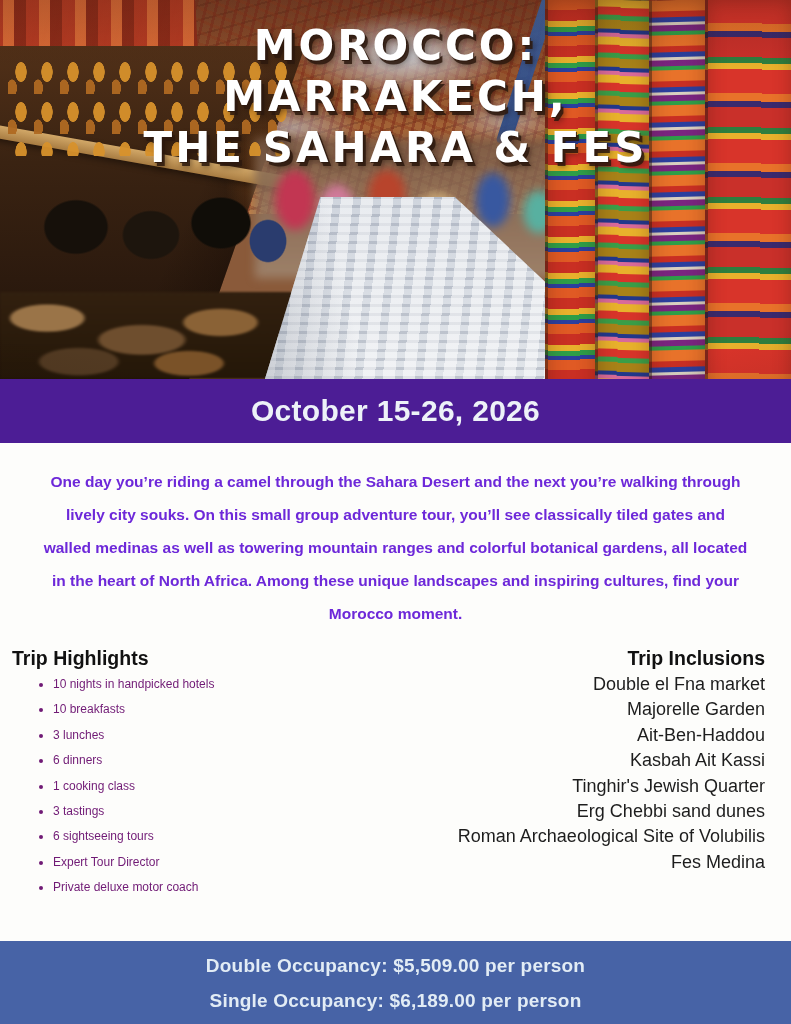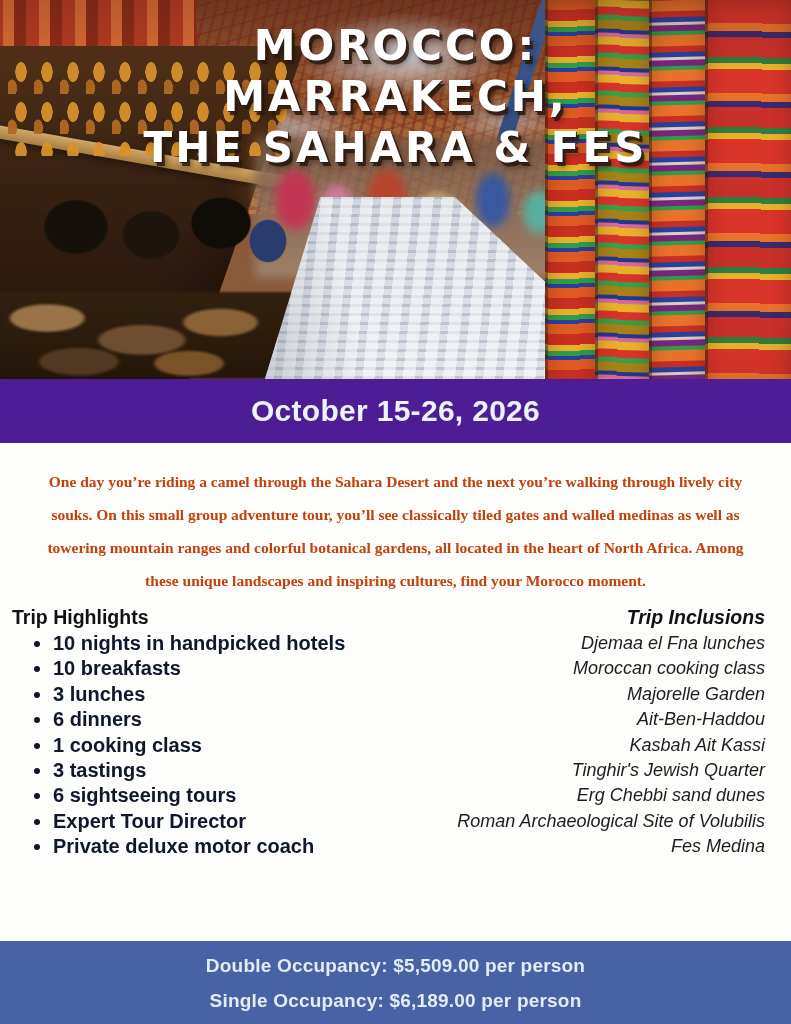--- a/index.html
+++ b/index.html
@@ -139,35 +139,35 @@
   
   .date-banner {
     height: 64px; flex: none; background: #4c1d95;
     display: flex; align-items: center; justify-content: center;
     color: #edf2f8; font-weight: bold; font-size: 30px; letter-spacing: 0.3px;
   }
 
   
   .content { flex: 1; }
   .intro {
-    margin: 22px auto 8px; width: 706px;
+    margin: 22px auto 16px; width: 706px;
     text-align: center; font-weight: bold;
-    font-size: 15.5px; line-height: 33px; color: #c2410c; font-family: Liberation Serif, serif;
+    font-size: 15.5px; line-height: 33px; color: #6d28d9;
   }
   .columns {
     display: flex; justify-content: space-between;
     padding: 0 26px 0 12px; margin-top: 0;
   }
   .columns h2 { margin: 0; font-size: 19.5px; line-height: 25px; color: #111111; font-weight: bold; }
   .col-left { width: 380px; }
   .col-left ul {
     margin: 1px 0 0; padding-left: 41px;
-    list-style: disc; font-size: 20px; line-height: 25.4px; color: #0f172a; font-weight: bold;
-  }
-  .col-right { width: 332px; text-align: right; font-style: italic; }
+    list-style: disc; font-size: 12px; line-height: 25.4px; color: #701a75;
+  }
+  .col-right { width: 332px; text-align: right; }
   .col-right ul {
     margin: 1px 0 0; padding: 0; list-style: none;
     font-size: 18px; line-height: 25.4px; color: #1d1d1d;
   }
 
   
   .price-banner {
     height: 83px; flex: none; background: #4763a6;
     display: flex; flex-direction: column; align-items: center; justify-content: center;
     color: #e2ecf5; font-weight: bold; font-size: 19px; line-height: 27px;
@@ -223,22 +223,21 @@
           <li>1 cooking class</li>
           <li>3 tastings</li>
           <li>6 sightseeing tours</li>
           <li>Expert Tour Director</li>
           <li>Private deluxe motor coach</li>
         </ul>
       </div>
       <div class="col-right">
         <h2>Trip Inclusions</h2>
         <ul>
-          <li>Djemaa el Fna lunches</li>
-          <li>Moroccan cooking class</li>
+          <li>Double el Fna market</li>
           <li>Majorelle Garden</li>
           <li>Ait-Ben-Haddou</li>
           <li>Kasbah Ait Kassi</li>
           <li>Tinghir's Jewish Quarter</li>
           <li>Erg Chebbi sand dunes</li>
           <li>Roman Archaeological Site of Volubilis</li>
           <li>Fes Medina</li>
         </ul>
       </div>
     </section>

